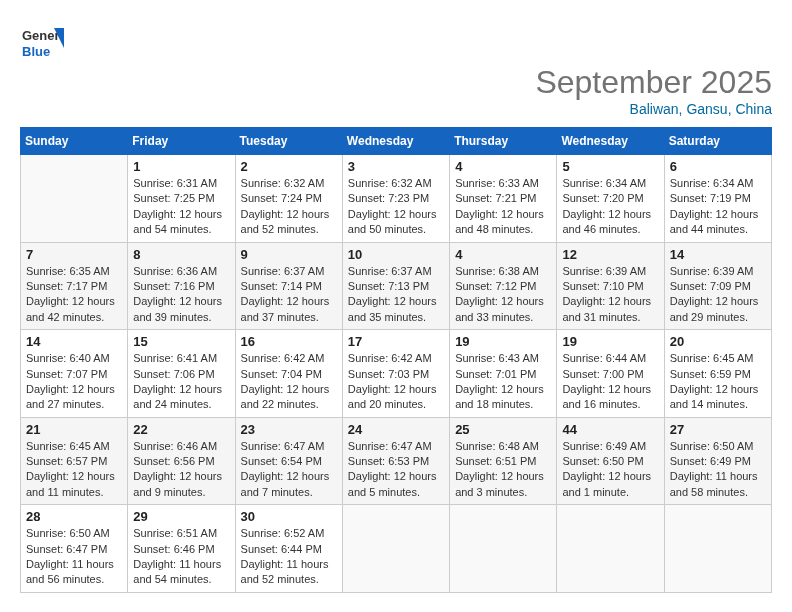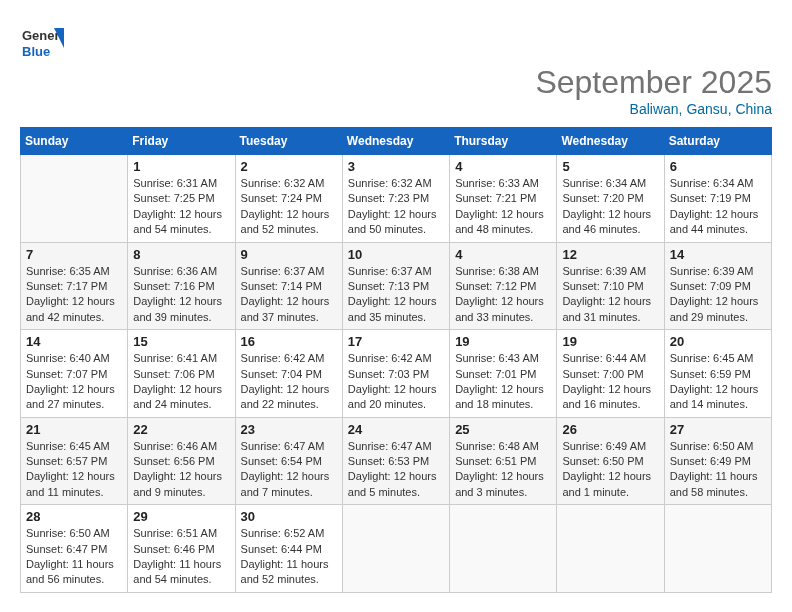--- a/index.html
+++ b/index.html
@@ -218,21 +218,21 @@
         </td>
         <td>
           <div class="day-number">24</div>
           <div class="day-info">Sunrise: 6:47 AM<br>Sunset: 6:53 PM<br>Daylight: 12 hours<br>and 5 minutes.</div>
         </td>
         <td>
           <div class="day-number">25</div>
           <div class="day-info">Sunrise: 6:48 AM<br>Sunset: 6:51 PM<br>Daylight: 12 hours<br>and 3 minutes.</div>
         </td>
         <td>
-          <div class="day-number">26</div>
+          <div class="day-number">44</div>
           <div class="day-info">Sunrise: 6:49 AM<br>Sunset: 6:50 PM<br>Daylight: 12 hours<br>and 1 minute.</div>
         </td>
         <td>
           <div class="day-number">27</div>
           <div class="day-info">Sunrise: 6:50 AM<br>Sunset: 6:49 PM<br>Daylight: 11 hours<br>and 58 minutes.</div>
         </td>
       </tr>
       <tr>
         <td>
           <div class="day-number">28</div>

